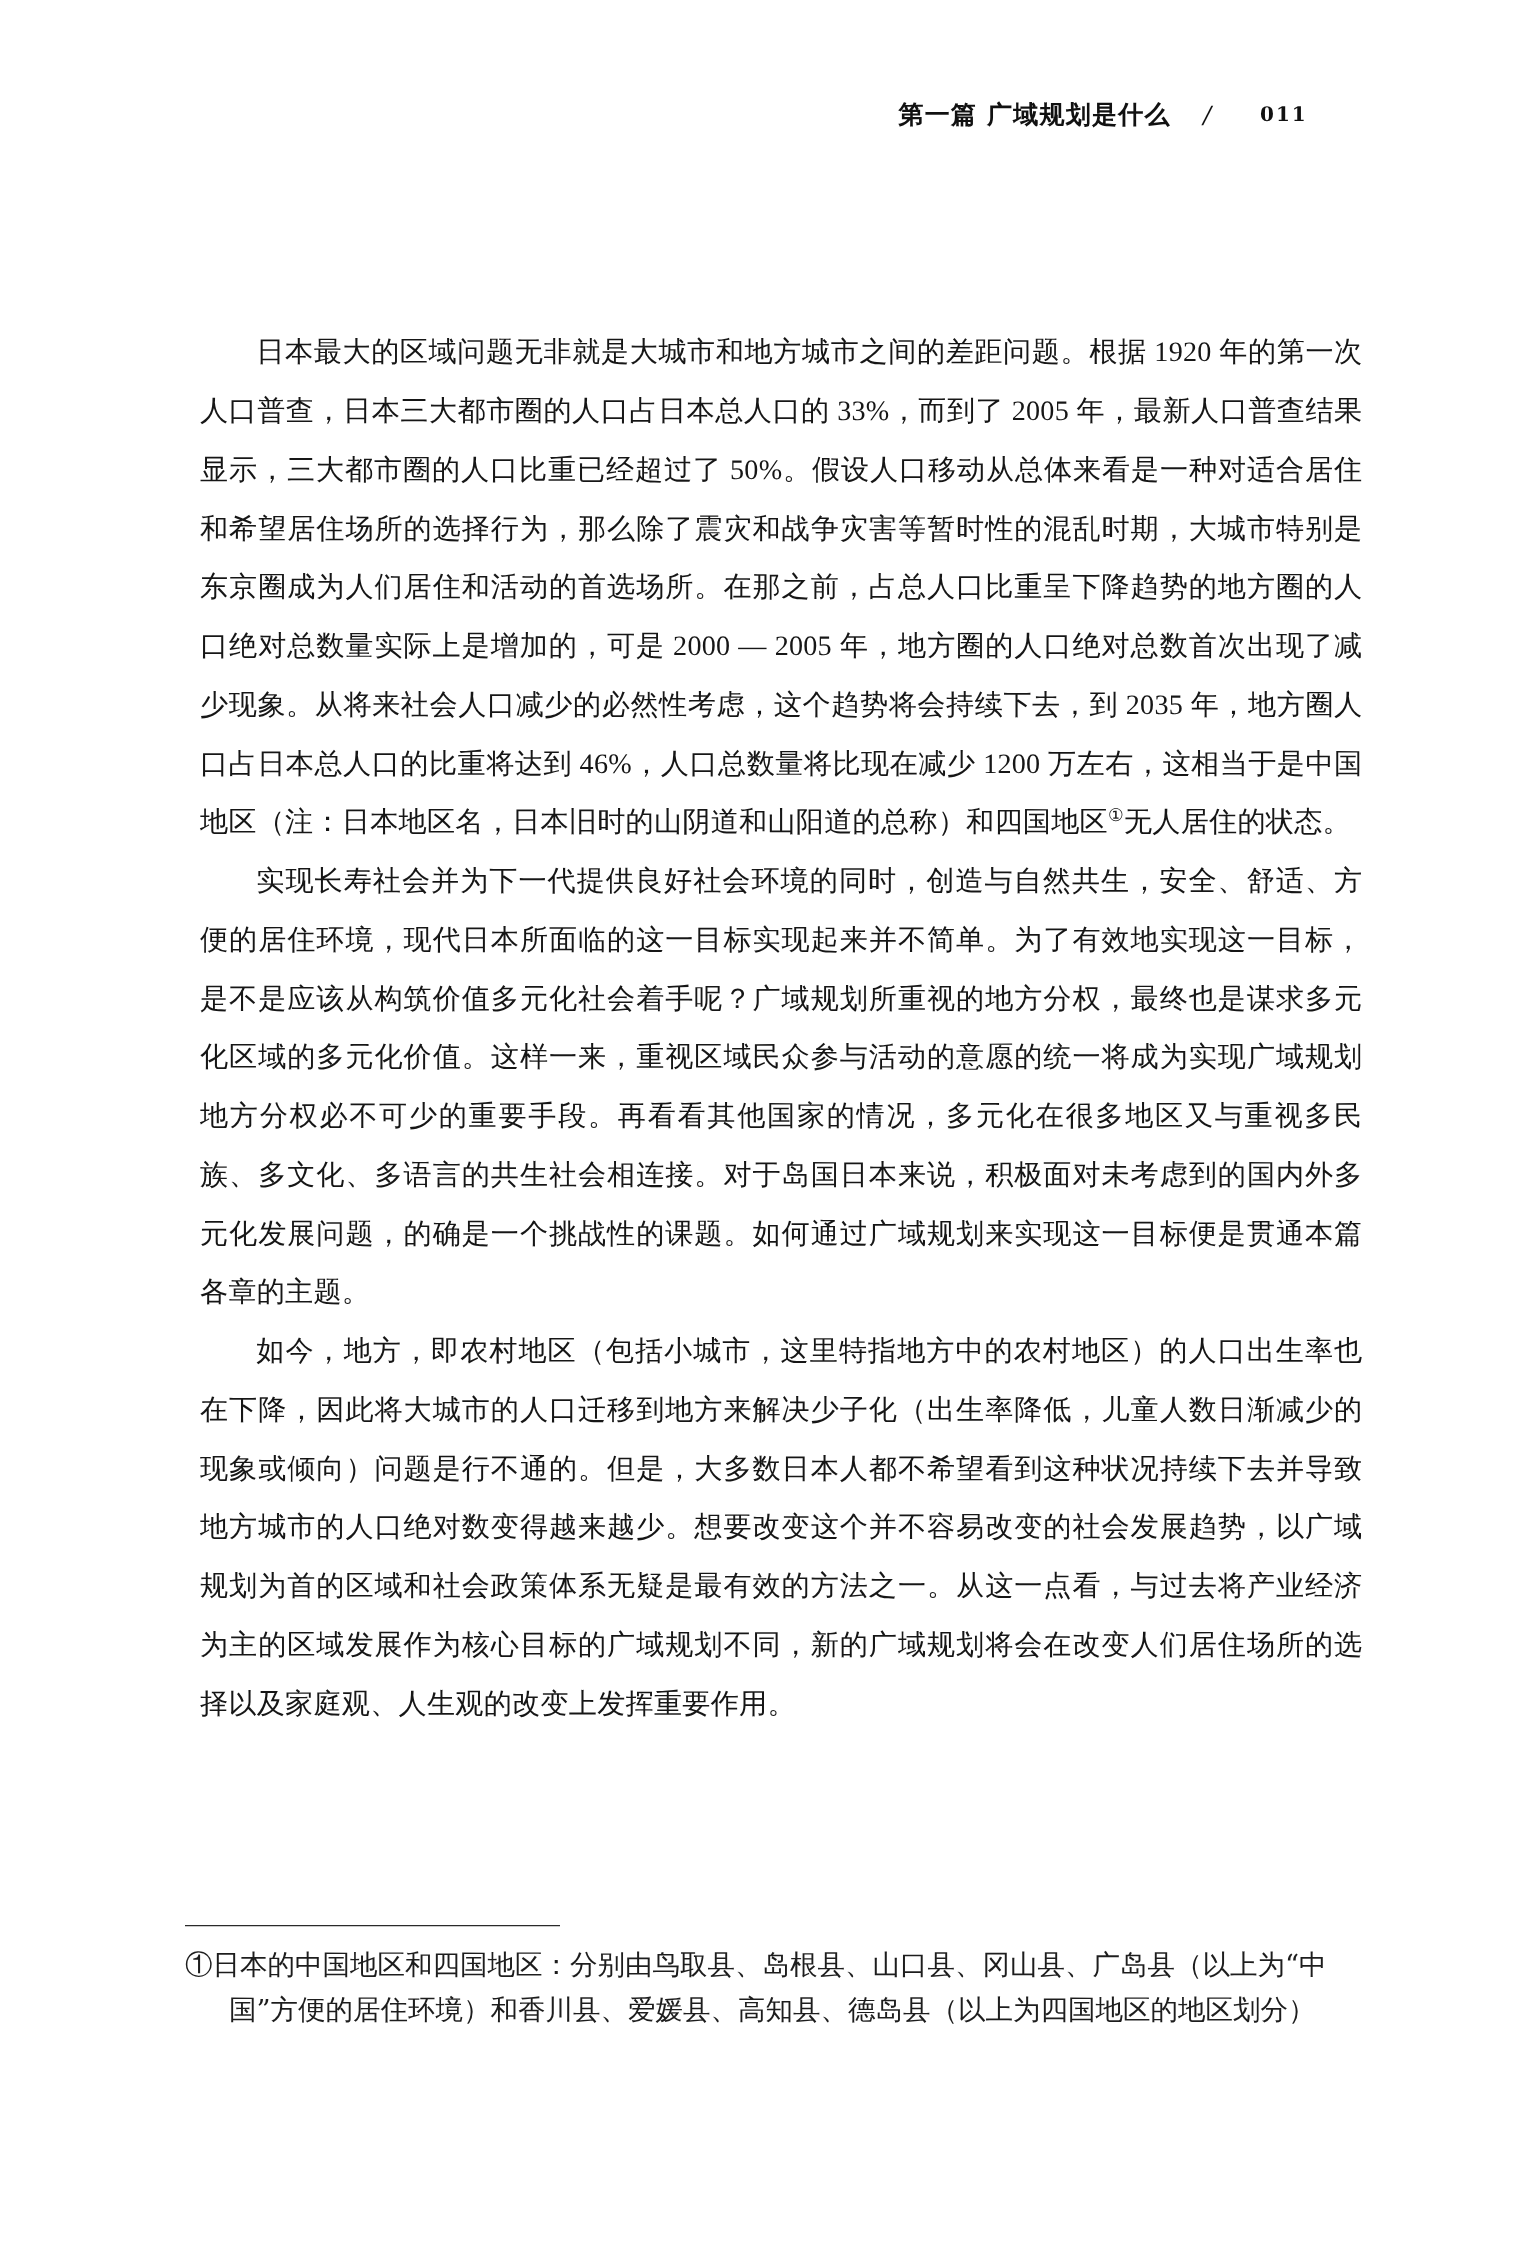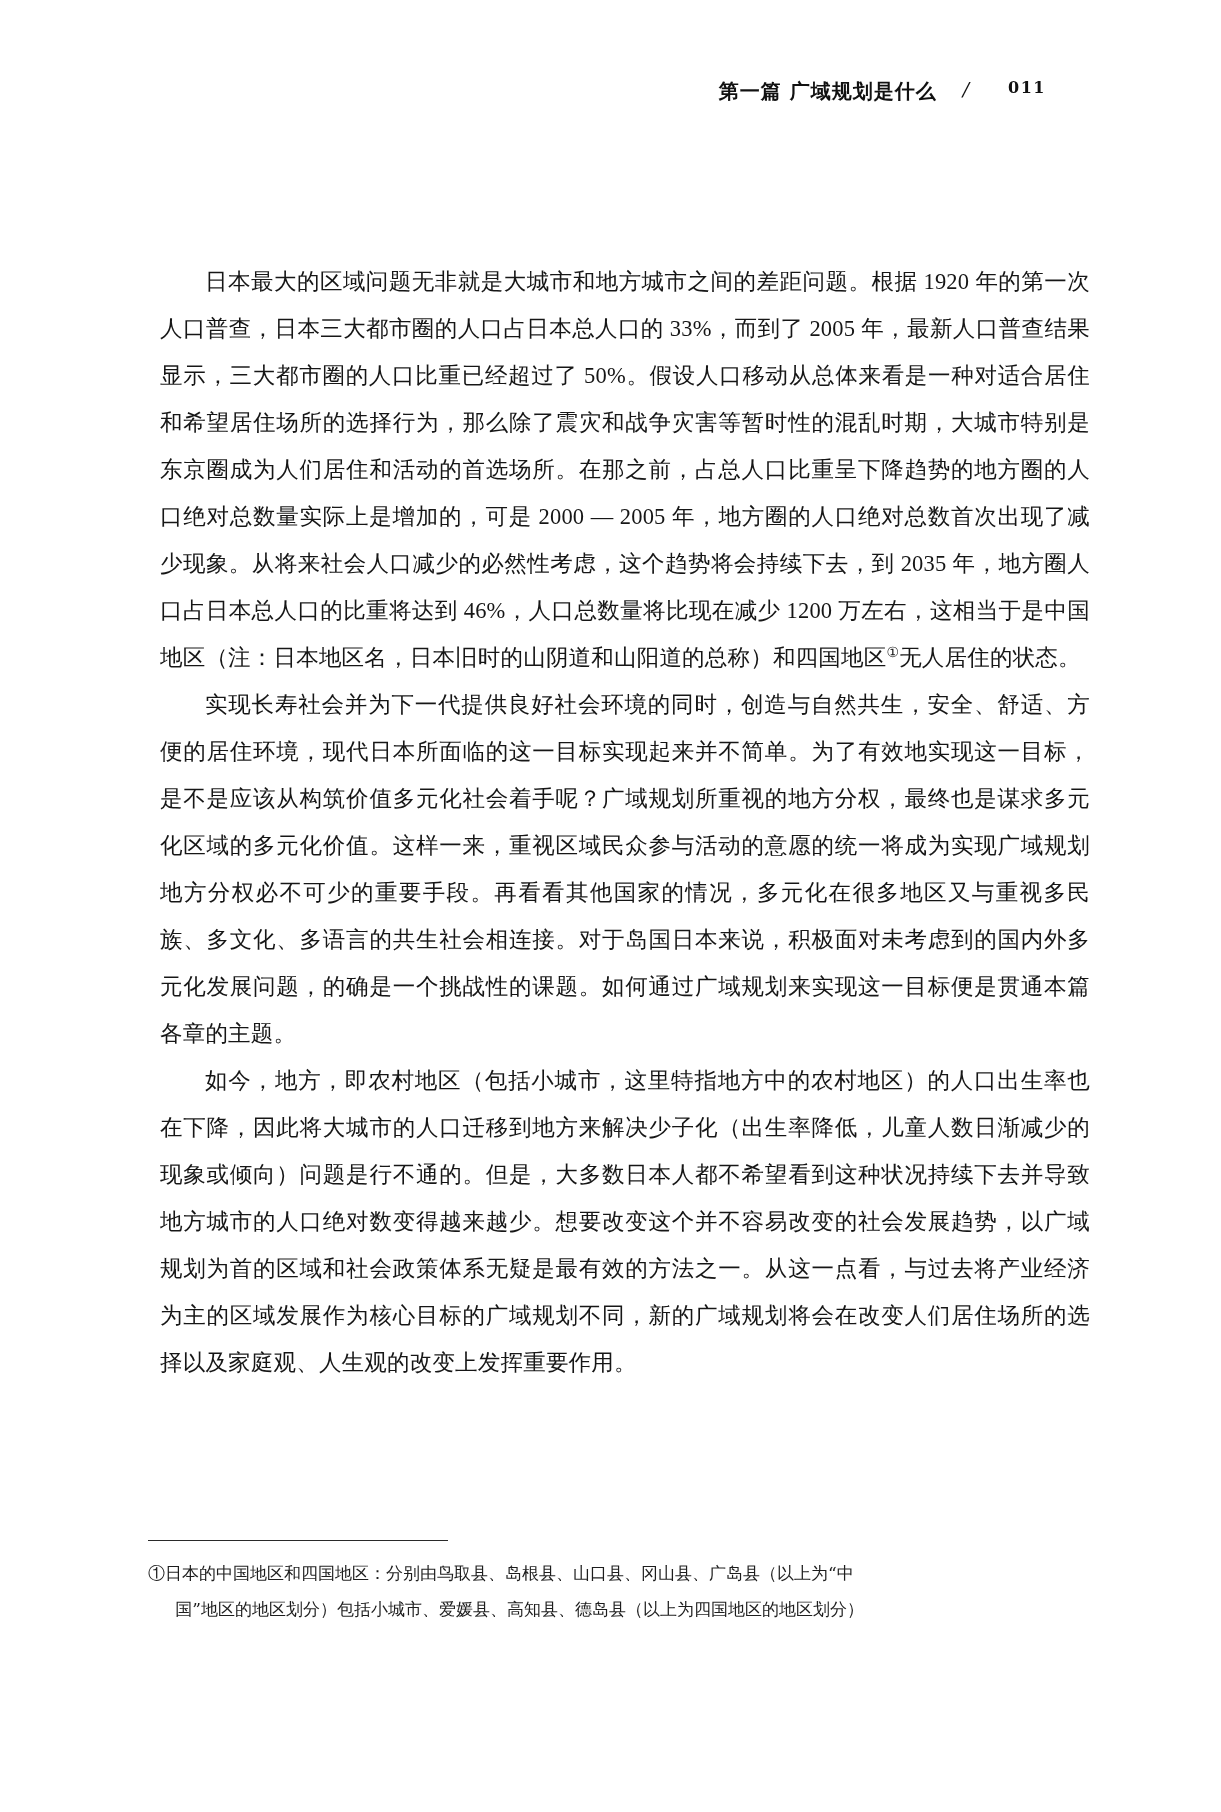--- a/index.html
+++ b/index.html
@@ -22,21 +22,21 @@
     height: 1812px;
     box-sizing: border-box;
     padding: 0;
   }
   
   .running-head {
     position: absolute;
     top: 78px;
     right: 175px;
     display: flex;
-    align-items: flex-start;
+    align-items: center;
     gap: 0;
     font-family: "DejaVu Serif", "Liberation Serif", serif;
     font-weight: bold;
     font-size: 20px;
     letter-spacing: 1px;
     color: #111;
     white-space: nowrap;
   }
   .running-head .rh-title { margin-right: 26px; }
   .running-head .rh-sep {
@@ -85,21 +85,21 @@
     top: 1540px;
     width: 930px;
   }
   .footnote-rule {
     width: 300px;
     height: 0;
     border-top: 1.2px solid #2a2a2a;
     margin-bottom: 14px;
   }
   .footnote {
-    font-size: 17px;
+    font-size: 22px;
     line-height: 36px;
     text-align: justify;
     color: #1d1d1d;
     text-indent: 0;
     padding-left: 0;
   }
   .footnote .fn-body {
     display: block;
     text-indent: 0;
   }
@@ -123,17 +123,17 @@
   <div class="content">
     <p class="para"><span>日本最大的区域问题无非就是大城市和地方城市之间的差距问题。根据 1920 年的第一次人口普查，日本三大都市圈的人口占日本总人口的 33%，而到了 2005 年，最新人口普查结果显示，三大都市圈的人口比重已经超过了 50%。假设人口移动从总体来看是一种对适合居住和希望居住场所的选择行为，那么除了震灾和战争灾害等暂时性的混乱时期，大城市特别是东京圈成为人们居住和活动的首选场所。在那之前，占总人口比重呈下降趋势的地方圈的人口绝对总数量实际上是增加的，可是 2000 — 2005 年，地方圈的人口绝对总数首次出现了减少现象。从将来社会人口减少的必然性考虑，这个趋势将会持续下去，到 2035 年，地方圈人口占日本总人口的比重将达到 46%，人口总数量将比现在减少 1200 万左右，这相当于是中国地区（注：日本地区名，日本旧时的山阴道和山阳道的总称）和四国地区</span><sup class="fn">①</sup><span>无人居住的状态。</span></p>
     <p class="para">实现长寿社会并为下一代提供良好社会环境的同时，创造与自然共生，安全、舒适、方便的居住环境，现代日本所面临的这一目标实现起来并不简单。为了有效地实现这一目标，是不是应该从构筑价值多元化社会着手呢？广域规划所重视的地方分权，最终也是谋求多元化区域的多元化价值。这样一来，重视区域民众参与活动的意愿的统一将成为实现广域规划地方分权必不可少的重要手段。再看看其他国家的情况，多元化在很多地区又与重视多民族、多文化、多语言的共生社会相连接。对于岛国日本来说，积极面对未考虑到的国内外多元化发展问题，的确是一个挑战性的课题。如何通过广域规划来实现这一目标便是贯通本篇各章的主题。</p>
     <p class="para">如今，地方，即农村地区（包括小城市，这里特指地方中的农村地区）的人口出生率也在下降，因此将大城市的人口迁移到地方来解决少子化（出生率降低，儿童人数日渐减少的现象或倾向）问题是行不通的。但是，大多数日本人都不希望看到这种状况持续下去并导致地方城市的人口绝对数变得越来越少。想要改变这个并不容易改变的社会发展趋势，以广域规划为首的区域和社会政策体系无疑是最有效的方法之一。从这一点看，与过去将产业经济为主的区域发展作为核心目标的广域规划不同，新的广域规划将会在改变人们居住场所的选择以及家庭观、人生观的改变上发挥重要作用。</p>
   </div>
 
   <div class="footnote-area">
     <div class="footnote-rule"></div>
     <div class="footnote">
       <span class="fn-body"><span>①</span><span>日本的中国地区和四国地区：分别由鸟取县、岛根县、山口县、冈山县、广岛县（以上为“中</span></span>
-      <span class="footnote-cont">国”地区的地区划分）包括小城市、爱媛县、高知县、德岛县（以上为四国地区的地区划分）</span>
+      <span class="footnote-cont">国”方便的居住环境）和香川县、爱媛县、高知县、德岛县（以上为四国地区的地区划分）</span>
     </div>
   </div>
 
 </div>
 
 </body></html>

